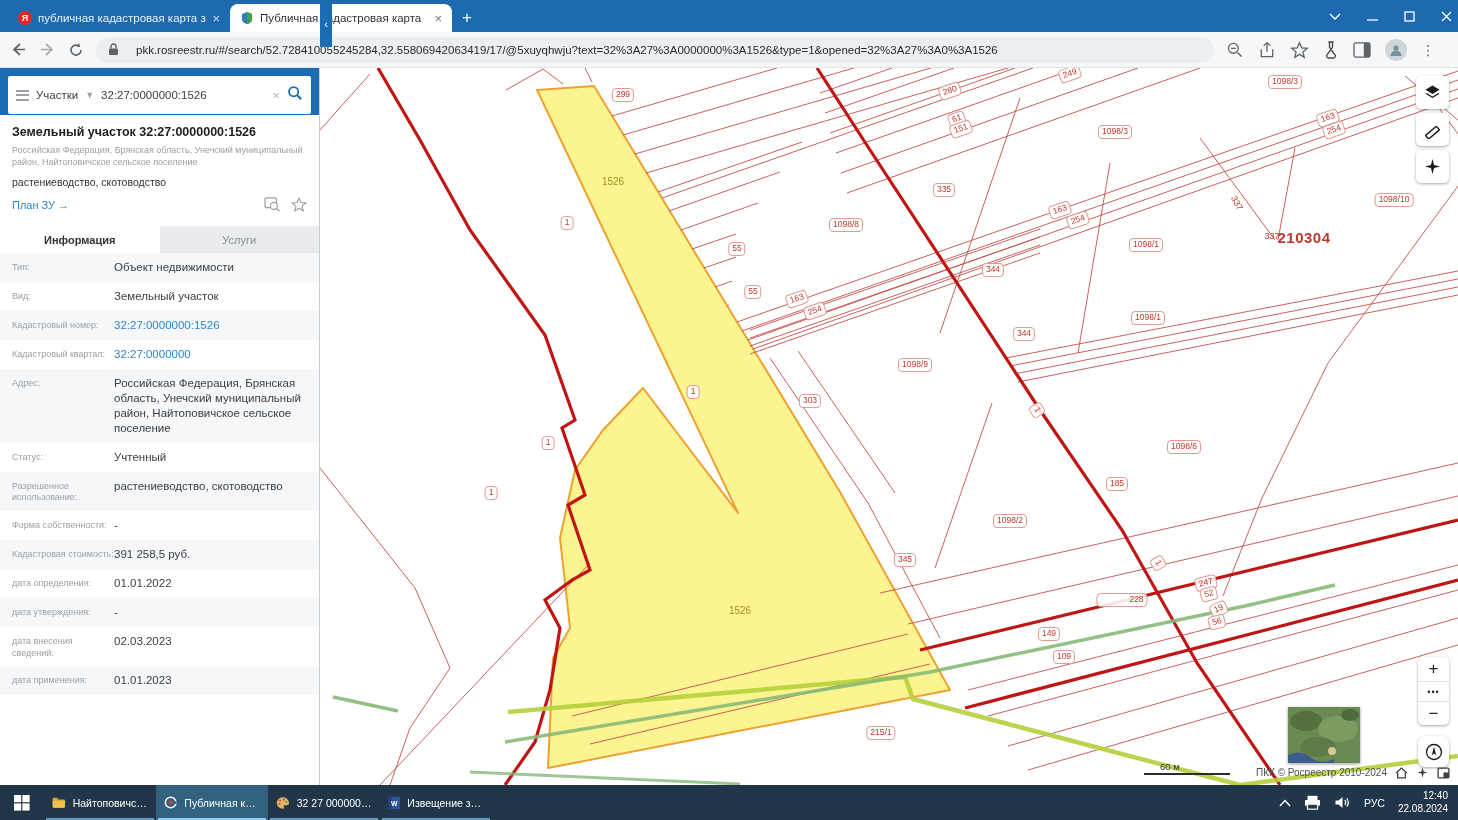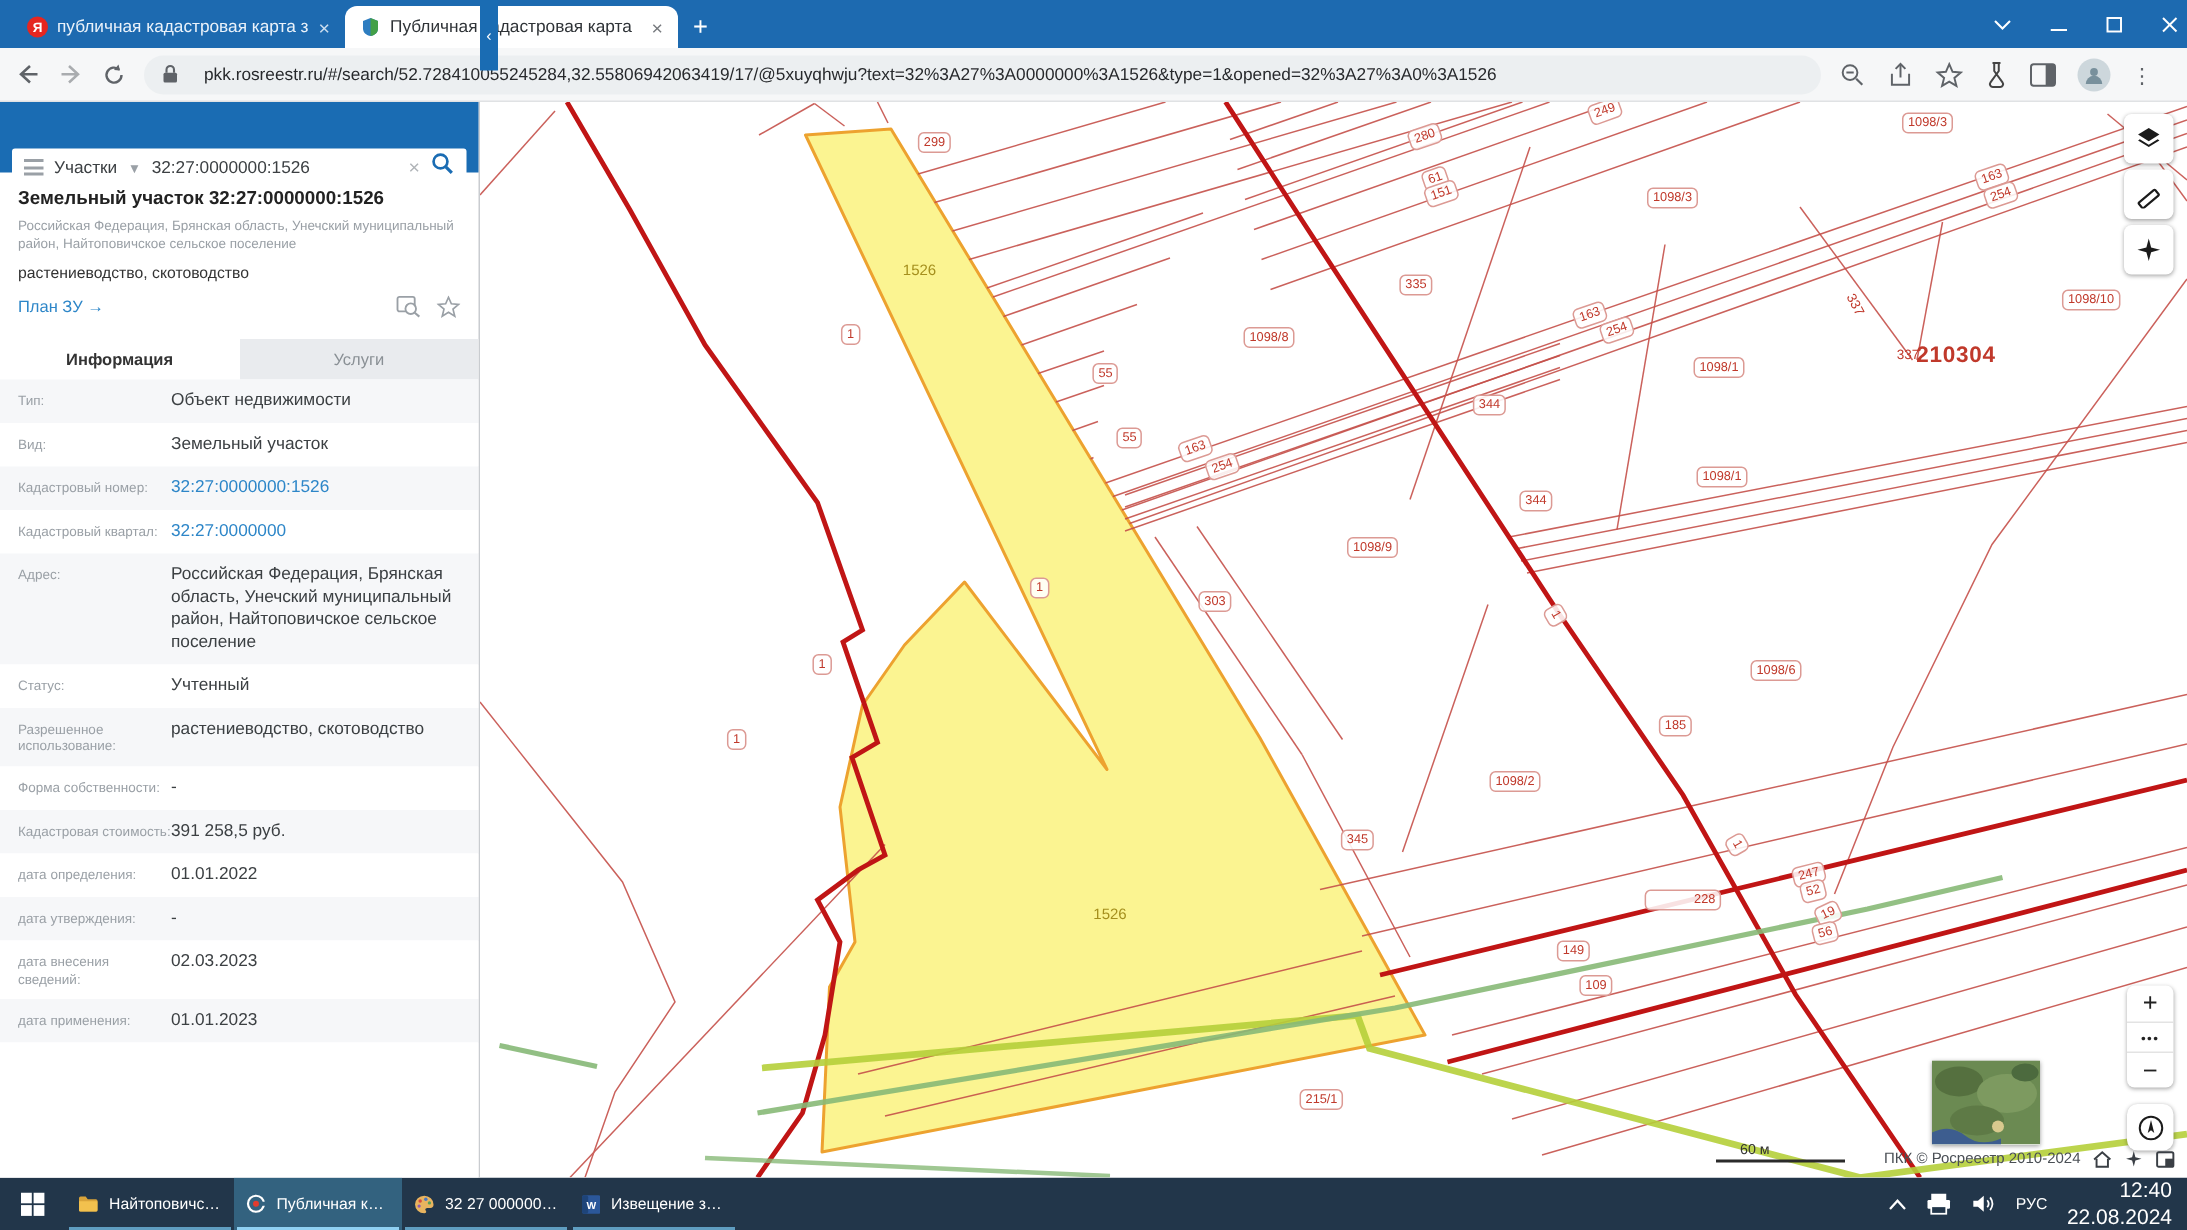--- a/index.html
+++ b/index.html
@@ -24,21 +24,21 @@
   .urltext { font-size:11.5px; color:#27292c; white-space:nowrap; overflow:hidden; }
   .tbicons { display:flex; align-items:center; gap:14px; color:#5f6368; }
   .avatar { width:22px; height:22px; border-radius:50%; background:#cdd7dc; display:flex; align-items:center; justify-content:center; }
 
   
   .content { height:717px; display:flex; }
   .sidebar { width:320px; background:#fff; border-right:1px solid #c9ccd0; display:flex; flex-direction:column; position:relative; z-index:5; }
   .collapse-tab { position:absolute; left:320px; top:0; width:12px; height:47px; background:#1a6cb3; color:#fff; display:flex; align-items:center; justify-content:center; font-size:11px; z-index:6; cursor:pointer; }
 
   .search-head { height:47px; background:#1a6cb3; padding:8px; }
-  .search-box { background:#fff; border-radius:2px; height:25px; display:flex; align-items:center; padding:0 8px; gap:7px;margin-top:23px; }
+  .search-box { background:#fff; border-radius:2px; height:38px; display:flex; align-items:center; padding:0 8px; gap:7px; }
   .burger { display:flex; flex-direction:column; gap:2.5px; }
   .burger i { width:13px; height:2px; background:#9aa0a6; display:block; }
   .cat { font-size:11.5px; color:#3c4043; }
   .chev { font-size:9px; color:#9aa0a6; }
   .sq { flex:1; font-size:11.5px; color:#3c4043; }
   .clr { color:#b0b4b8; font-size:13px; }
   .smag { color:#1a6cb3; }
 
   .card { padding:10px 12px 8px; }
   .card h1 { font-size:12.5px; color:#222; margin-bottom:5px; }
@@ -90,21 +90,21 @@
   
   .taskbar { height:35px; background:#22364a; display:flex; align-items:stretch; color:#fff; }
   .tbstart { width:44px; display:flex; align-items:center; justify-content:center; cursor:pointer; }
   .tbitem { width:112px; display:flex; align-items:center; gap:7px; padding:0 8px; font-size:10.5px; position:relative; cursor:pointer; }
   .tbitem .lbl { white-space:nowrap; overflow:hidden; text-overflow:ellipsis; }
   .tbitem::after { content:""; position:absolute; left:2px; right:2px; bottom:0; height:2px; background:#5f9dc0; }
   .tbitem.on { background:#33627f; }
   .tbitem.on::after { background:#8fd0f2; }
   .tray { margin-left:auto; display:flex; align-items:center; gap:13px; padding-right:10px; }
   .lang { font-size:10.5px; }
-  .clock { text-align:right; font-size:14px; line-height:1.25; }
+  .clock { text-align:right; font-size:10px; line-height:1.25; }
 </style>
 </head>
 <body>
 
 <div class="titlebar">
   <div class="tab inactive">
     <span class="favicon fav-ya">Я</span>
     <span class="ttl">публичная кадастровая карта з</span>
     <span class="x">×</span>
   </div>

